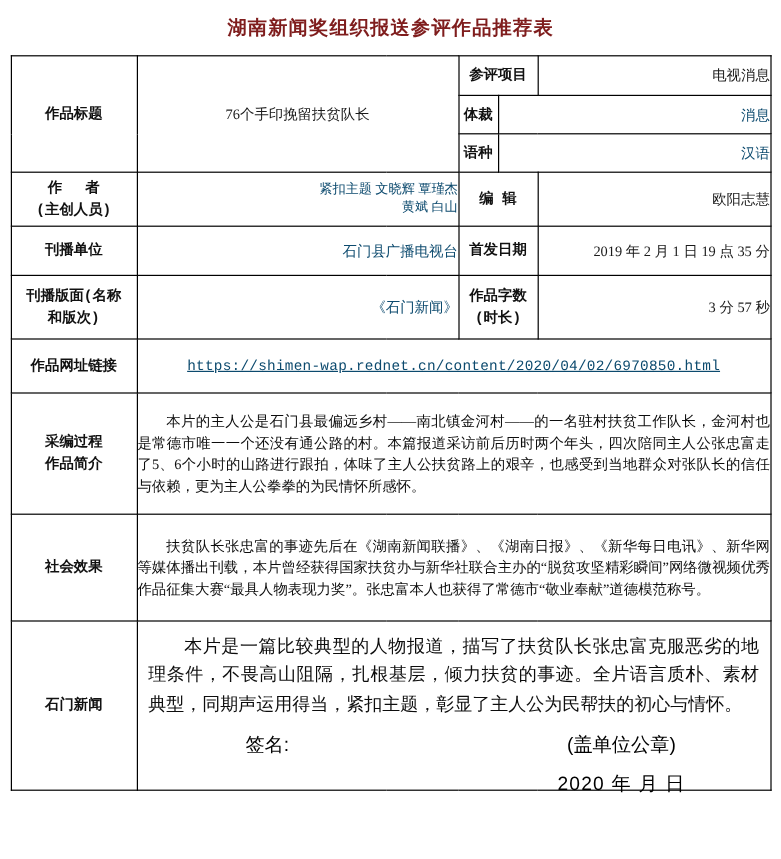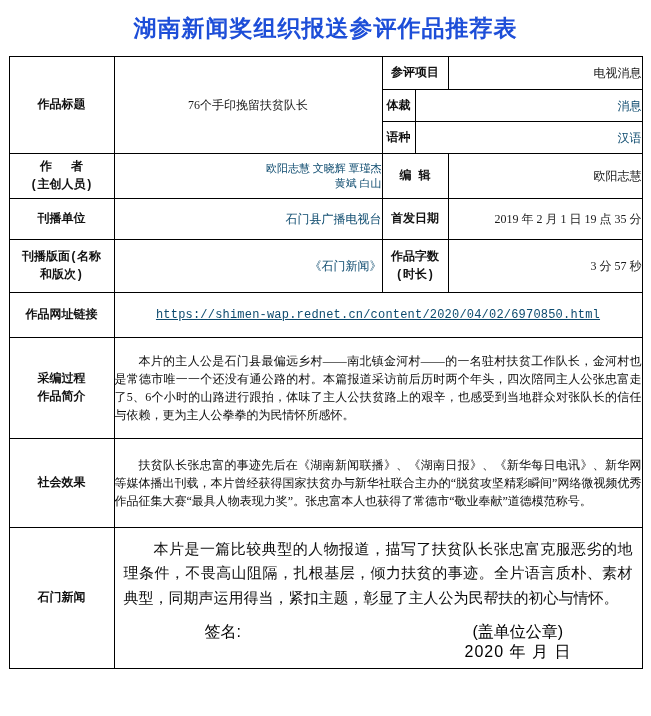--- a/index.html
+++ b/index.html
@@ -18,25 +18,25 @@
   #page {
     position: relative;
     width: 651px;
     height: 716px;
     box-sizing: border-box;
   }
   .doc-title {
     text-align: center;
     font-family: "Liberation Sans", "DejaVu Sans", sans-serif;
     font-weight: bold;
-    font-size: 23px;
+    font-size: 16px;
     letter-spacing: 1px;
     padding-top: 13px;
     padding-bottom: 12px;
-    color: #1d4ed8;
+    color: #7f1d1d;
   }
   table.form {
     border-collapse: collapse;
     table-layout: fixed;
     width: 633px;
     margin: 0 auto;
     border: 1px solid #000;
   }
   table.form td {
     border: 1px solid #000;
@@ -106,21 +106,21 @@
     font-weight: normal;
   }
   .sign-seal {
     position: absolute;
     left: 358px;
     top: 12px;
   }
   .sign-date {
     position: absolute;
     left: 350px;
-    top: 32px;
+    top: 44px;
     letter-spacing: 1px;
   }
   .title-val {
     text-align: center;
     font-size: 13px;
   }
 </style>
 </head>
 <body>
 
@@ -155,21 +155,21 @@
       <td class="lbl" style="height:31px">语种</td>
       <td class="val val-gray" colspan="2">汉语</td>
     </tr>
 
     <tr>
       <td class="lbl" style="height:44px">
         <div class="lbl-sp">作 者</div>
         <div>(主创人员)</div>
       </td>
       <td class="val val-gray" colspan="2" style="font-size:11px;line-height:1.35;padding-left:10px">
-        <div>欧阳志慧  文晓辉  覃瑾杰</div>
+        <div>紧扣主题  文晓辉  覃瑾杰</div>
         <div style="padding-left:10px">黄斌    白山</div>
       </td>
       <td class="lbl" colspan="2">编 辑</td>
       <td class="val">欧阳志慧</td>
     </tr>
 
     <tr>
       <td class="lbl" style="height:40px">刊播单位</td>
       <td class="val val-gray" colspan="2" style="padding-left:10px">石门县广播电视台</td>
       <td class="lbl" colspan="2">首发日期</td>

